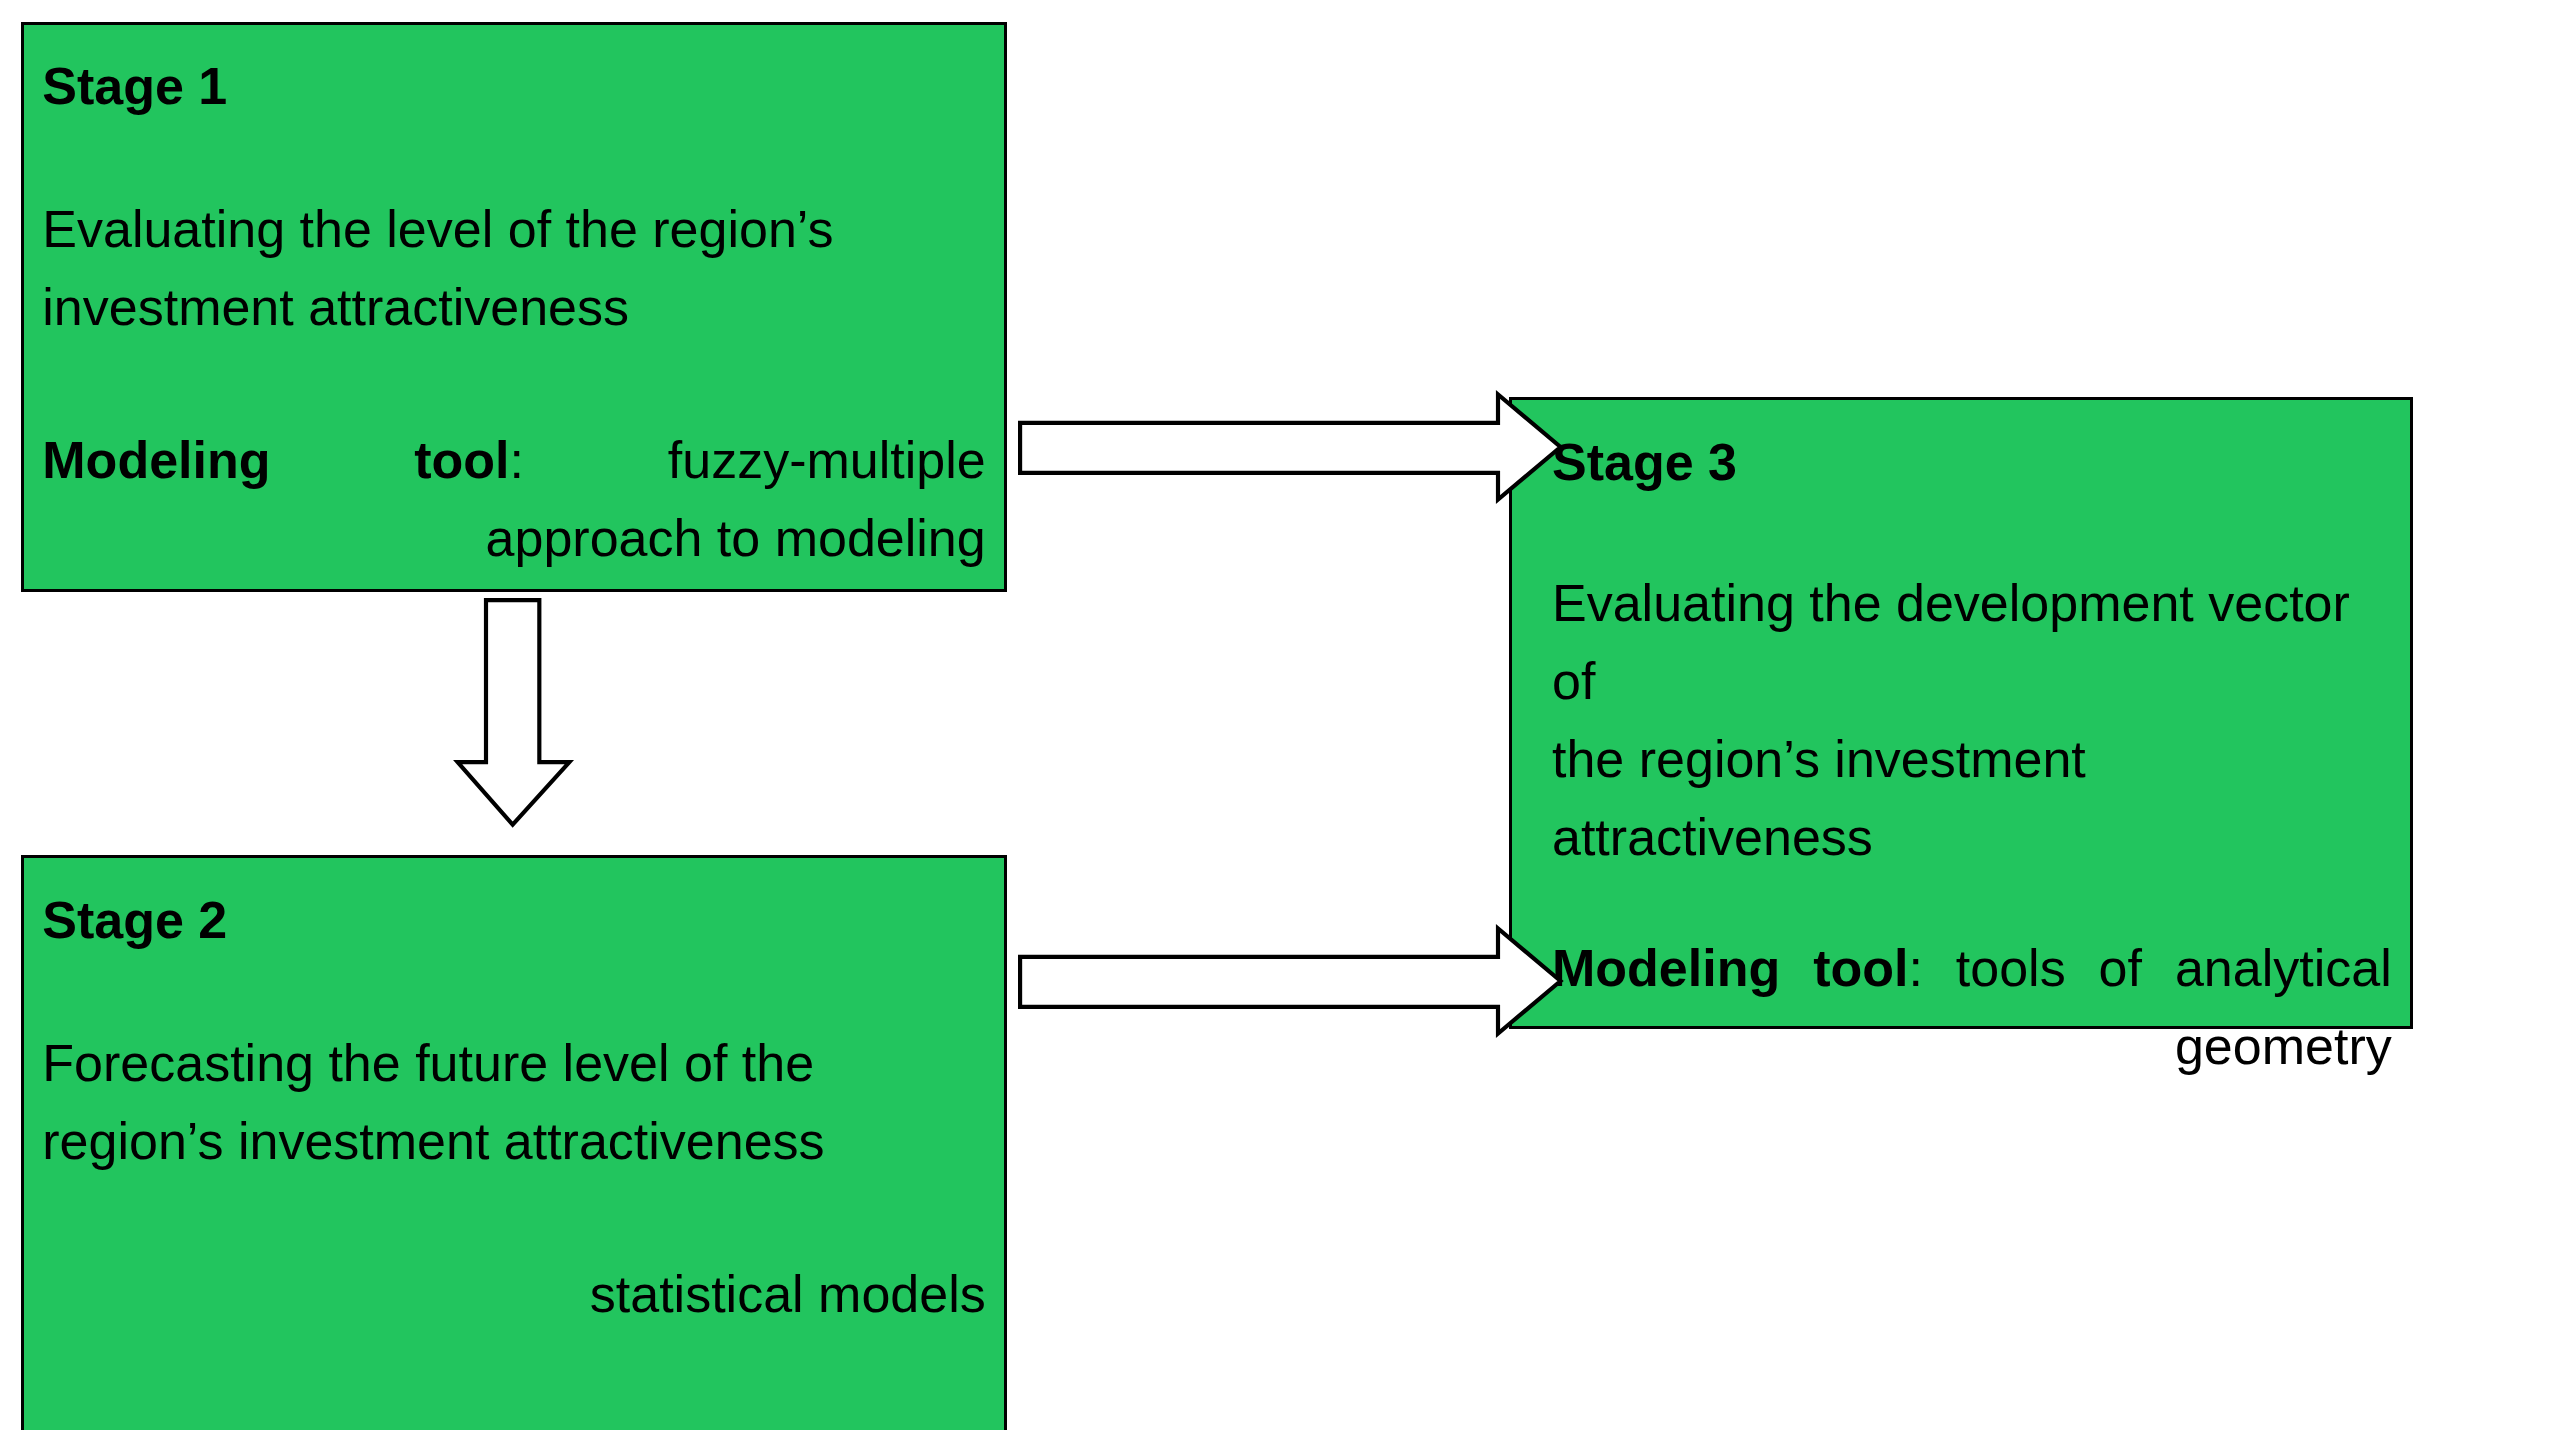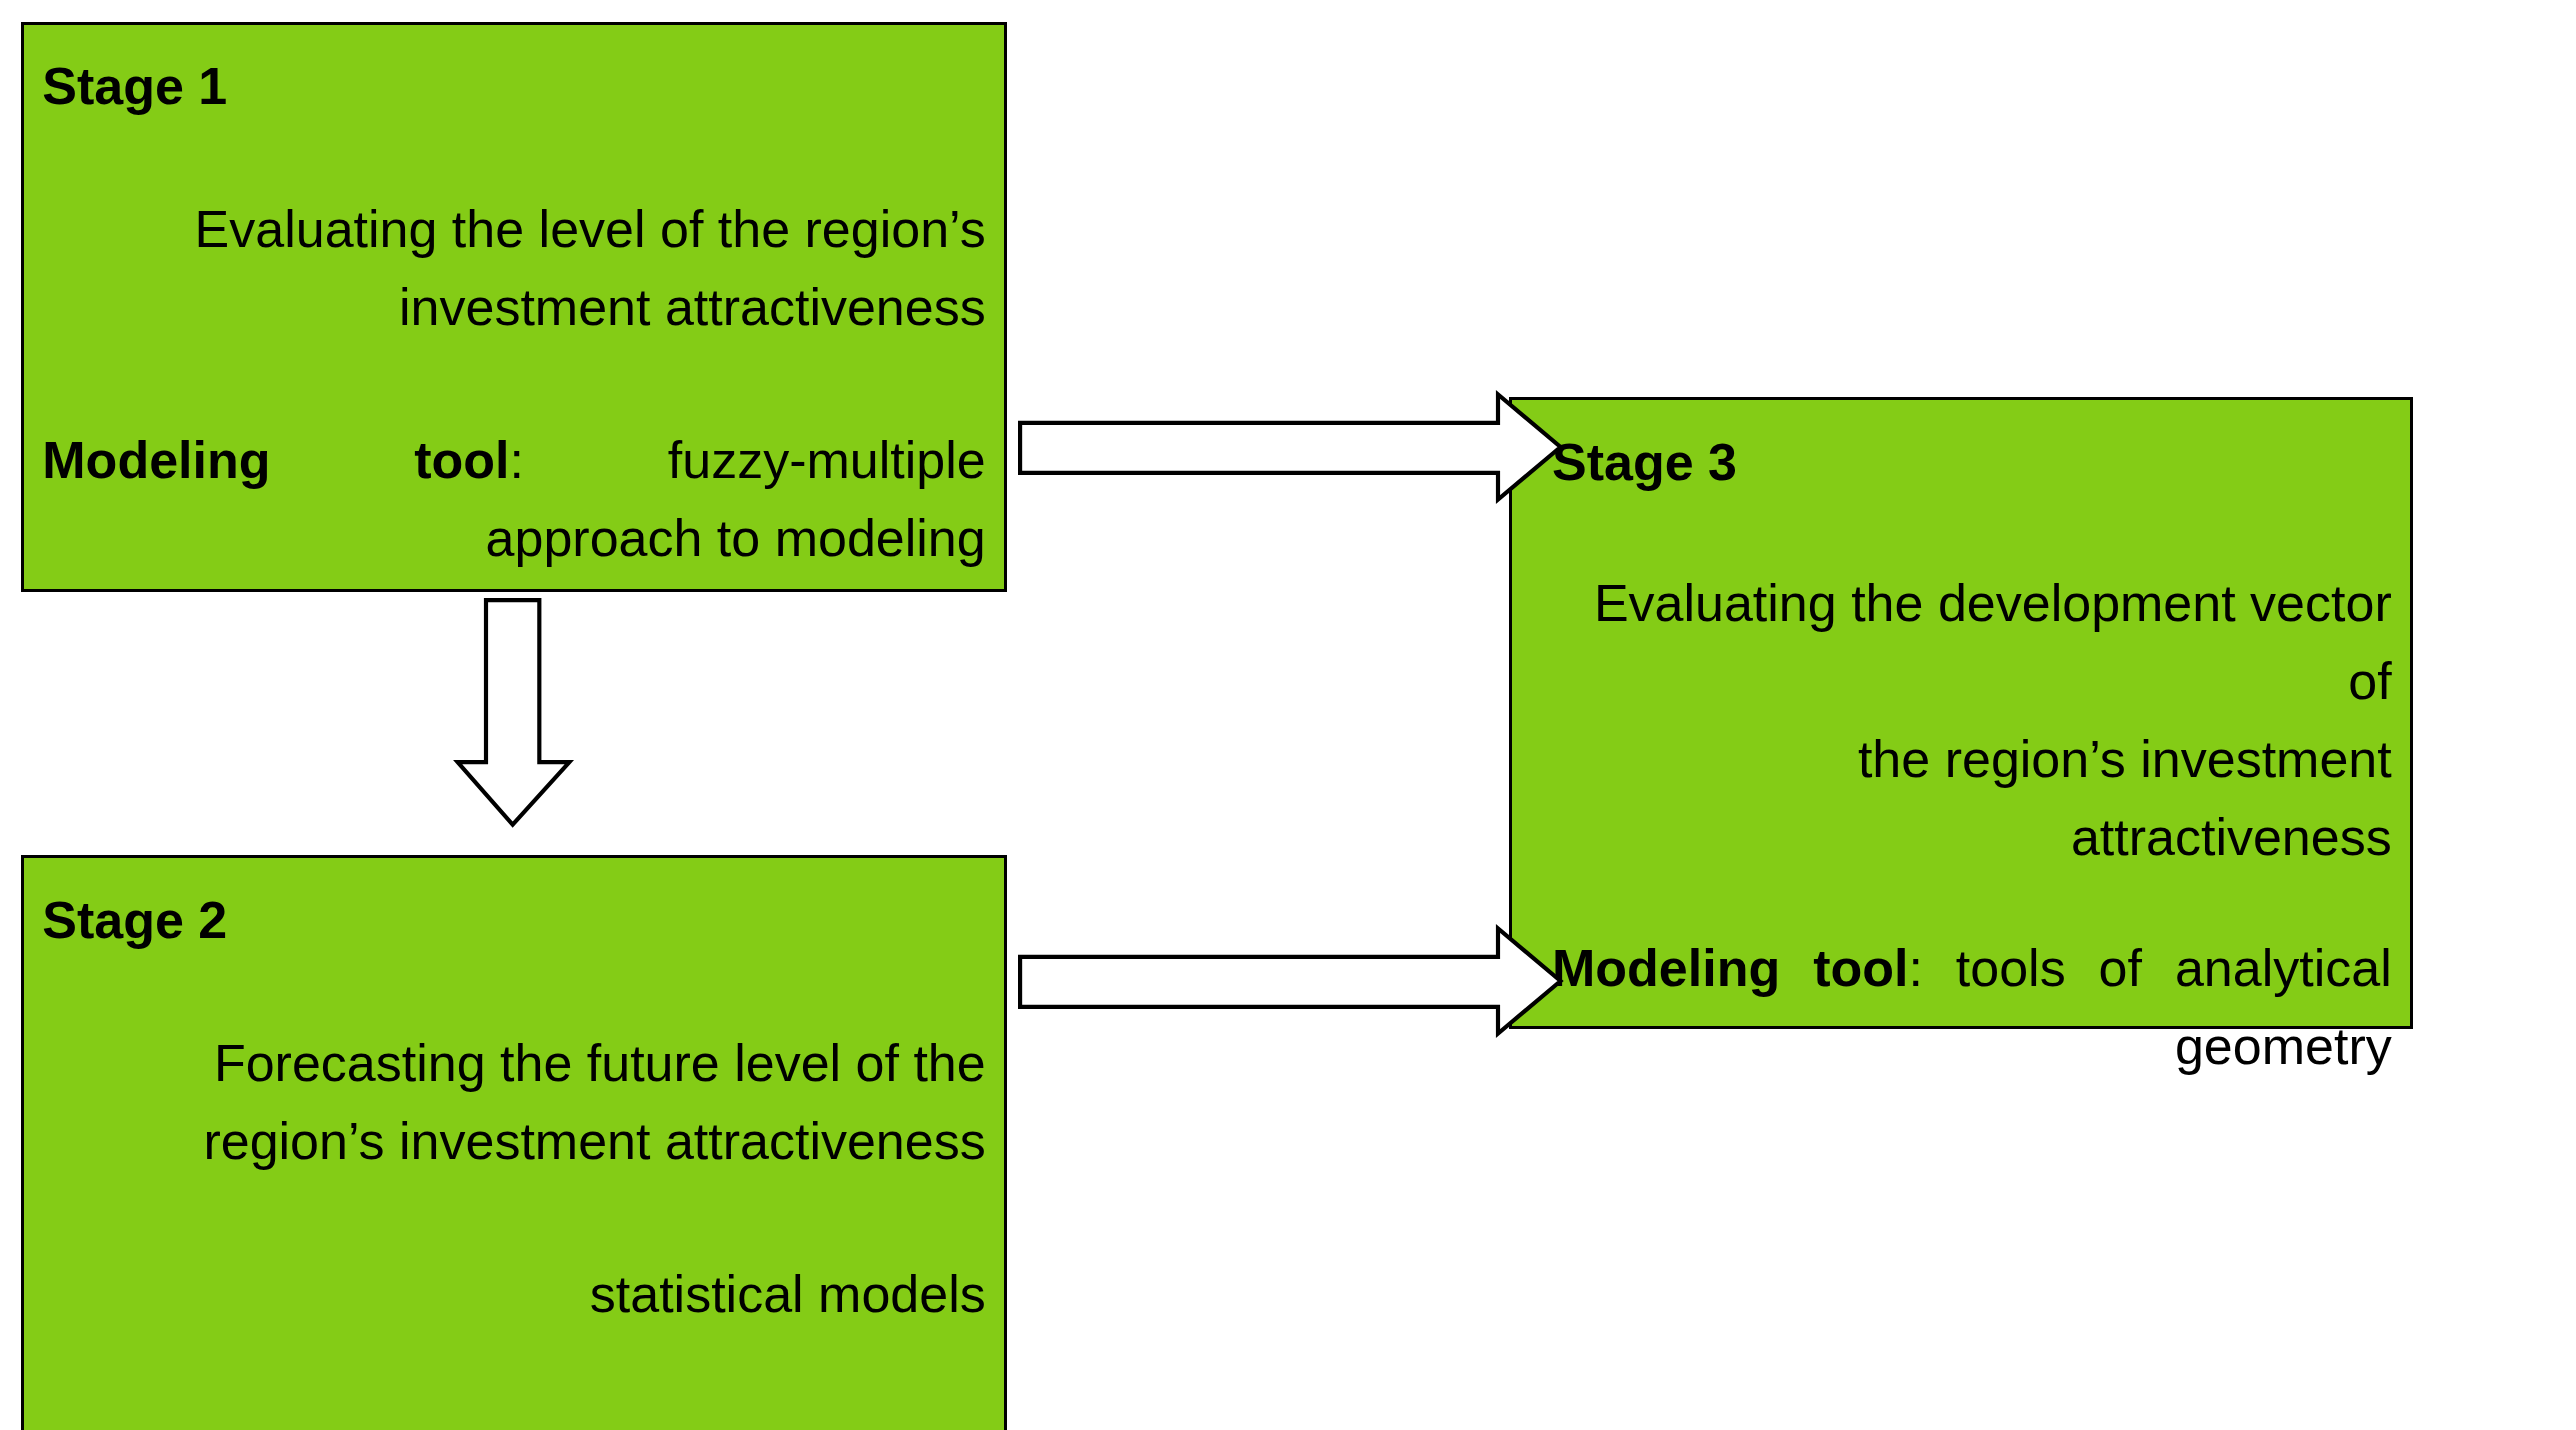--- a/index.html
+++ b/index.html
@@ -12,36 +12,36 @@
     width: 2576px;
     height: 1430px;
     background: #ffffff;
     font-family: "Liberation Sans", sans-serif;
     color: #000000;
   }
   .box {
     position: absolute;
     box-sizing: border-box;
     border: 3.3px solid #000000;
-    background: #84cc16;
+    background: #22c55e;
     padding: 22.5px 18.3px 0 18.3px;
     font-size: 52px;
     line-height: 78px;
   }
   #box1 { left: 21px;   top: 21.7px;   width: 986px; height: 570px; }
   #box2 { left: 21px;   top: 855px; width: 986px; height: 579px; }
   #box3 { left: 1509px; top: 397px;  width: 904px; height: 632px; padding-left: 40px; }
 
   .title {
     font-weight: 700;
     text-align: left;
     margin: 0 0 65px 0;
   }
   .desc { margin: 0 0 75px 0; }
-  .desc-line { text-align: right; }
+  .desc-line { text-align: left; }
 
   .tool-line1 {
     text-align: justify;
     text-align-last: justify;
   }
   .tool-line1 b { font-weight: 700; }
   .tool-line2 { text-align: right; }
 
   
   #box3 .title { margin-bottom: 63px; }

